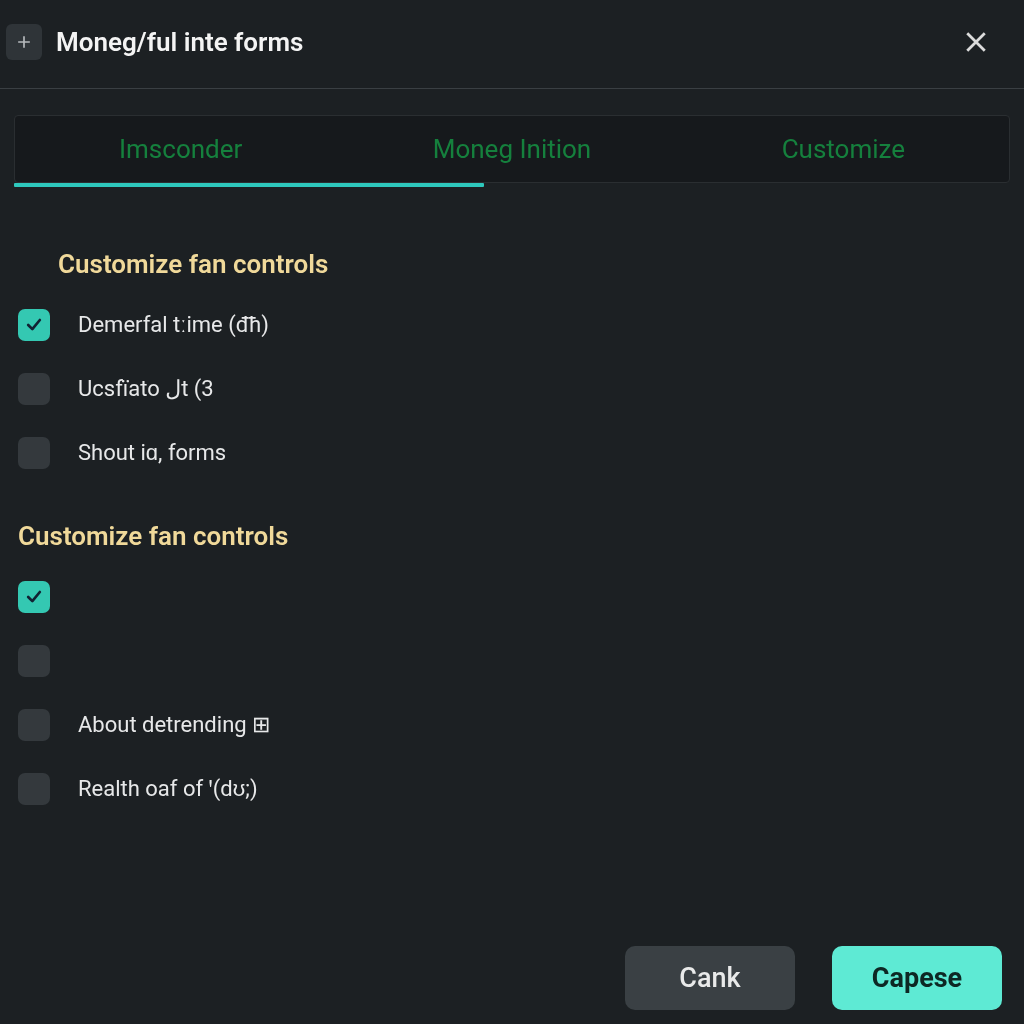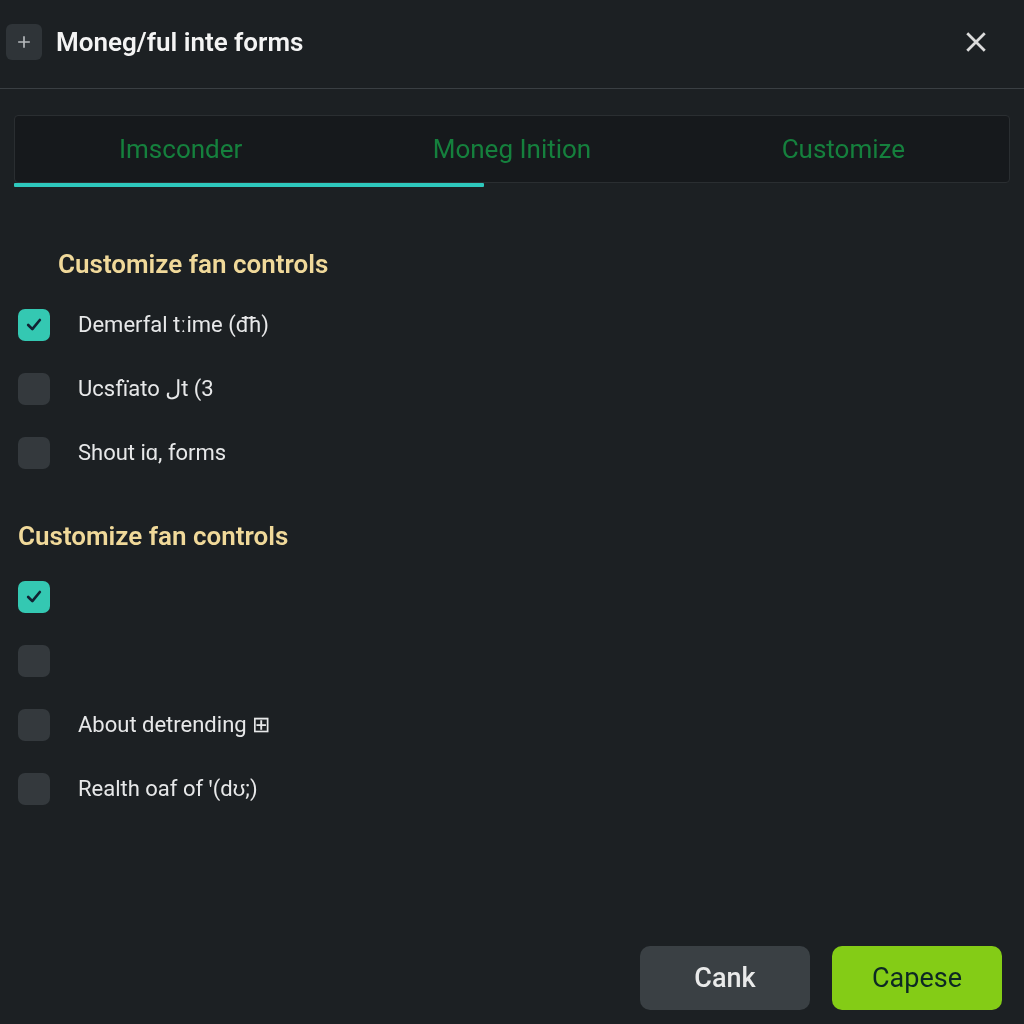--- a/index.html
+++ b/index.html
@@ -121,40 +121,40 @@
     font-size: 22px;
     color: #e7e8e9;
   }
 
   
   .footer {
     position: absolute;
     right: 22px;
     bottom: 14px;
     display: flex;
-    gap: 22px;
+    gap: 37px;
     margin-left: 48px;
   }
   .btn {
     min-width: 170px;
     padding: 16px 34px;
     border-radius: 10px;
     font-size: 27px;
     text-align: center;
     cursor: pointer;
     font-weight: 500;
   }
   .btn.secondary {
     background: #3a4044;
     color: #e9eaea;
   }
   .btn.primary {
-    background: #84cc16;
+    background: #5eead4;
     color: #0d2824;
-    font-weight: 400;
+    font-weight: 700;
   }
 </style>
 </head>
 <body>
 
 <div class="header">
   <div class="header-icon">
     <svg viewBox="0 0 24 24">
         <path d="M12 5v14M5 12h14"></path>
       </svg>

